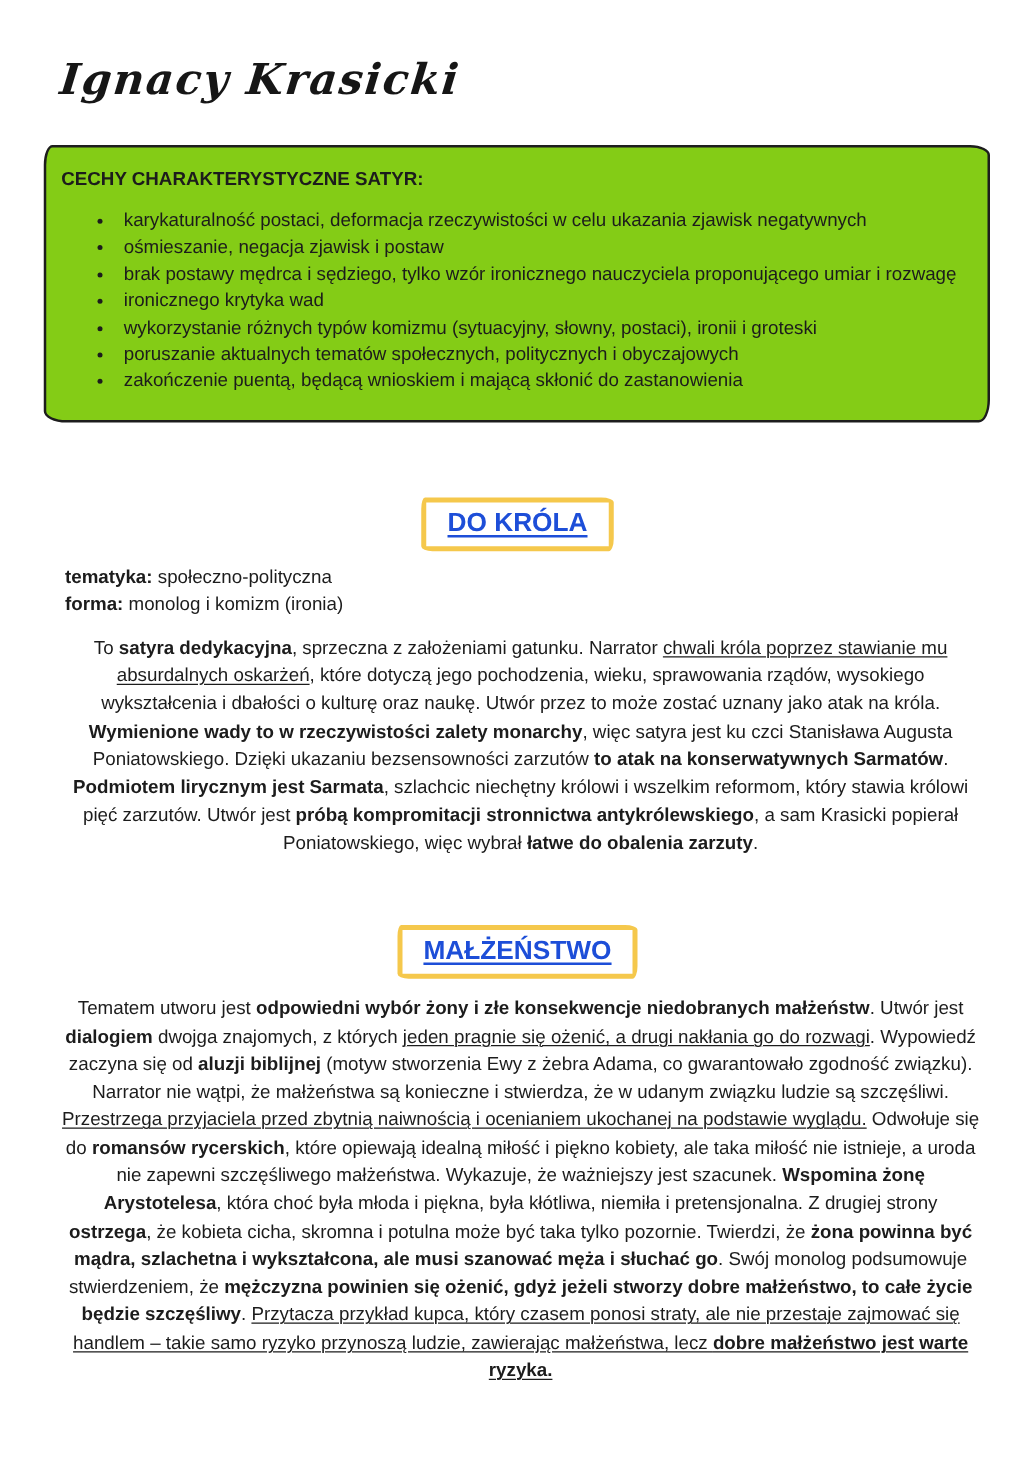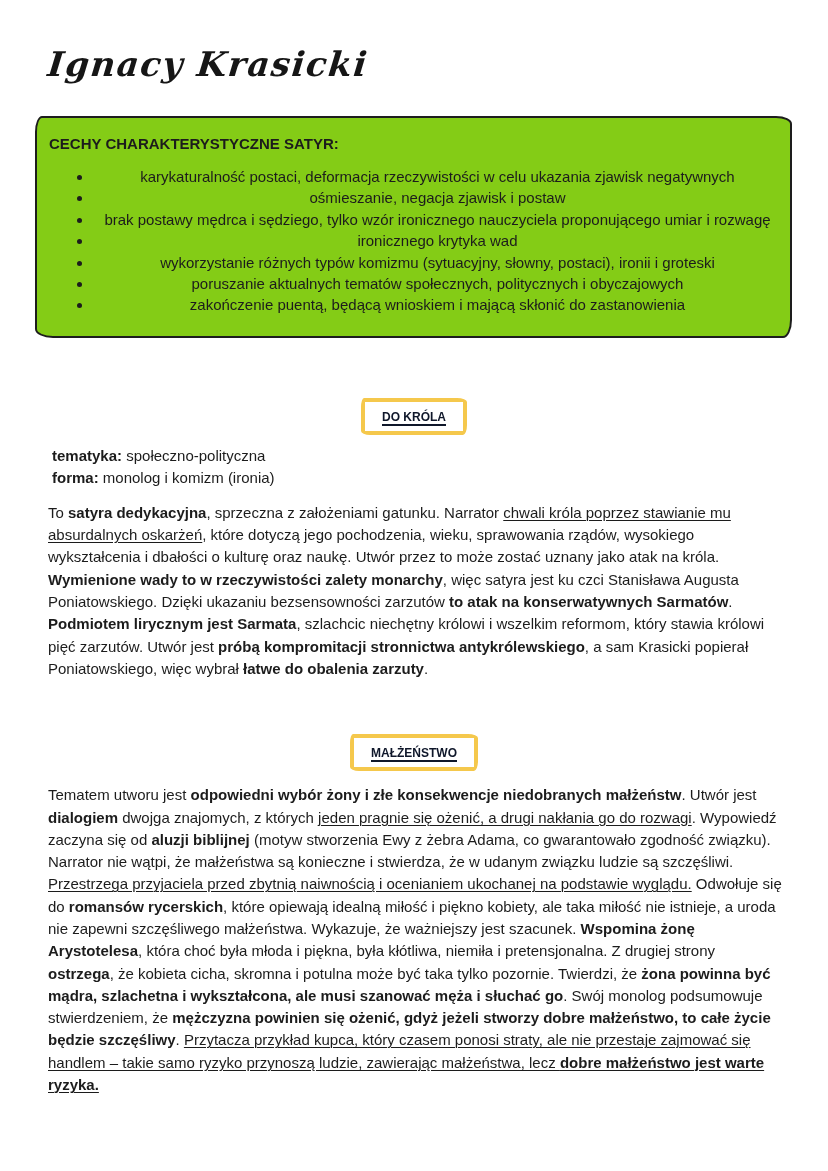--- a/index.html
+++ b/index.html
@@ -34,21 +34,20 @@
   .char-heading {
     font-weight: 700;
     font-size: 15px;
     line-height: 20px;
     padding-bottom: 4px;
   }
   .char-list {
     margin: 8px 0 0 0;
     padding-left: 44px;
     list-style: disc;
-    text-align: center;
   }
   .char-list li {
     font-size: 15px;
     line-height: 21.4px;
     padding-left: 6px;
   }
   .section { margin-top: 0; }
   .heading-wrap {
     text-align: center;
   }
@@ -56,38 +55,38 @@
   .heading-wrap.second { margin-top: 54px; }
   .yellow-box {
     display: inline-block;
     border: 4px solid #f5c84c;
     border-radius: 3px 10px 4px 9px / 9px 4px 10px 4px;
     padding: 5px 17px 6px 17px;
     background: #ffffff;
   }
   .yellow-box .heading-text {
     font-weight: 700;
-    font-size: 12px;
+    font-size: 21px;
     text-decoration: underline;
     text-decoration-thickness: 1.6px;
     text-underline-offset: 3px;
-    color: #0f172a;
+    color: #1d4ed8;
   }
   .meta-block { margin: 10px 0 0 0; padding: 0 43px 0 52px; }
   .meta {
     margin: 0;
     font-size: 15px;
     line-height: 22px;
   }
   .body-par {
     margin: 13px 0 0 0;
     padding: 0 43px 0 48px;
     font-size: 15px;
     line-height: 22.3px;
-    text-align: left;
+    text-align: center;
   }
   .b { font-weight: 700; }
   .u { text-decoration: underline; text-decoration-thickness: 1.3px; text-underline-offset: 2px; }
 </style>
 </head>
 <body>
 
 <div class="page">
 
   <h1 class="title">Ignacy Krasicki</h1>

